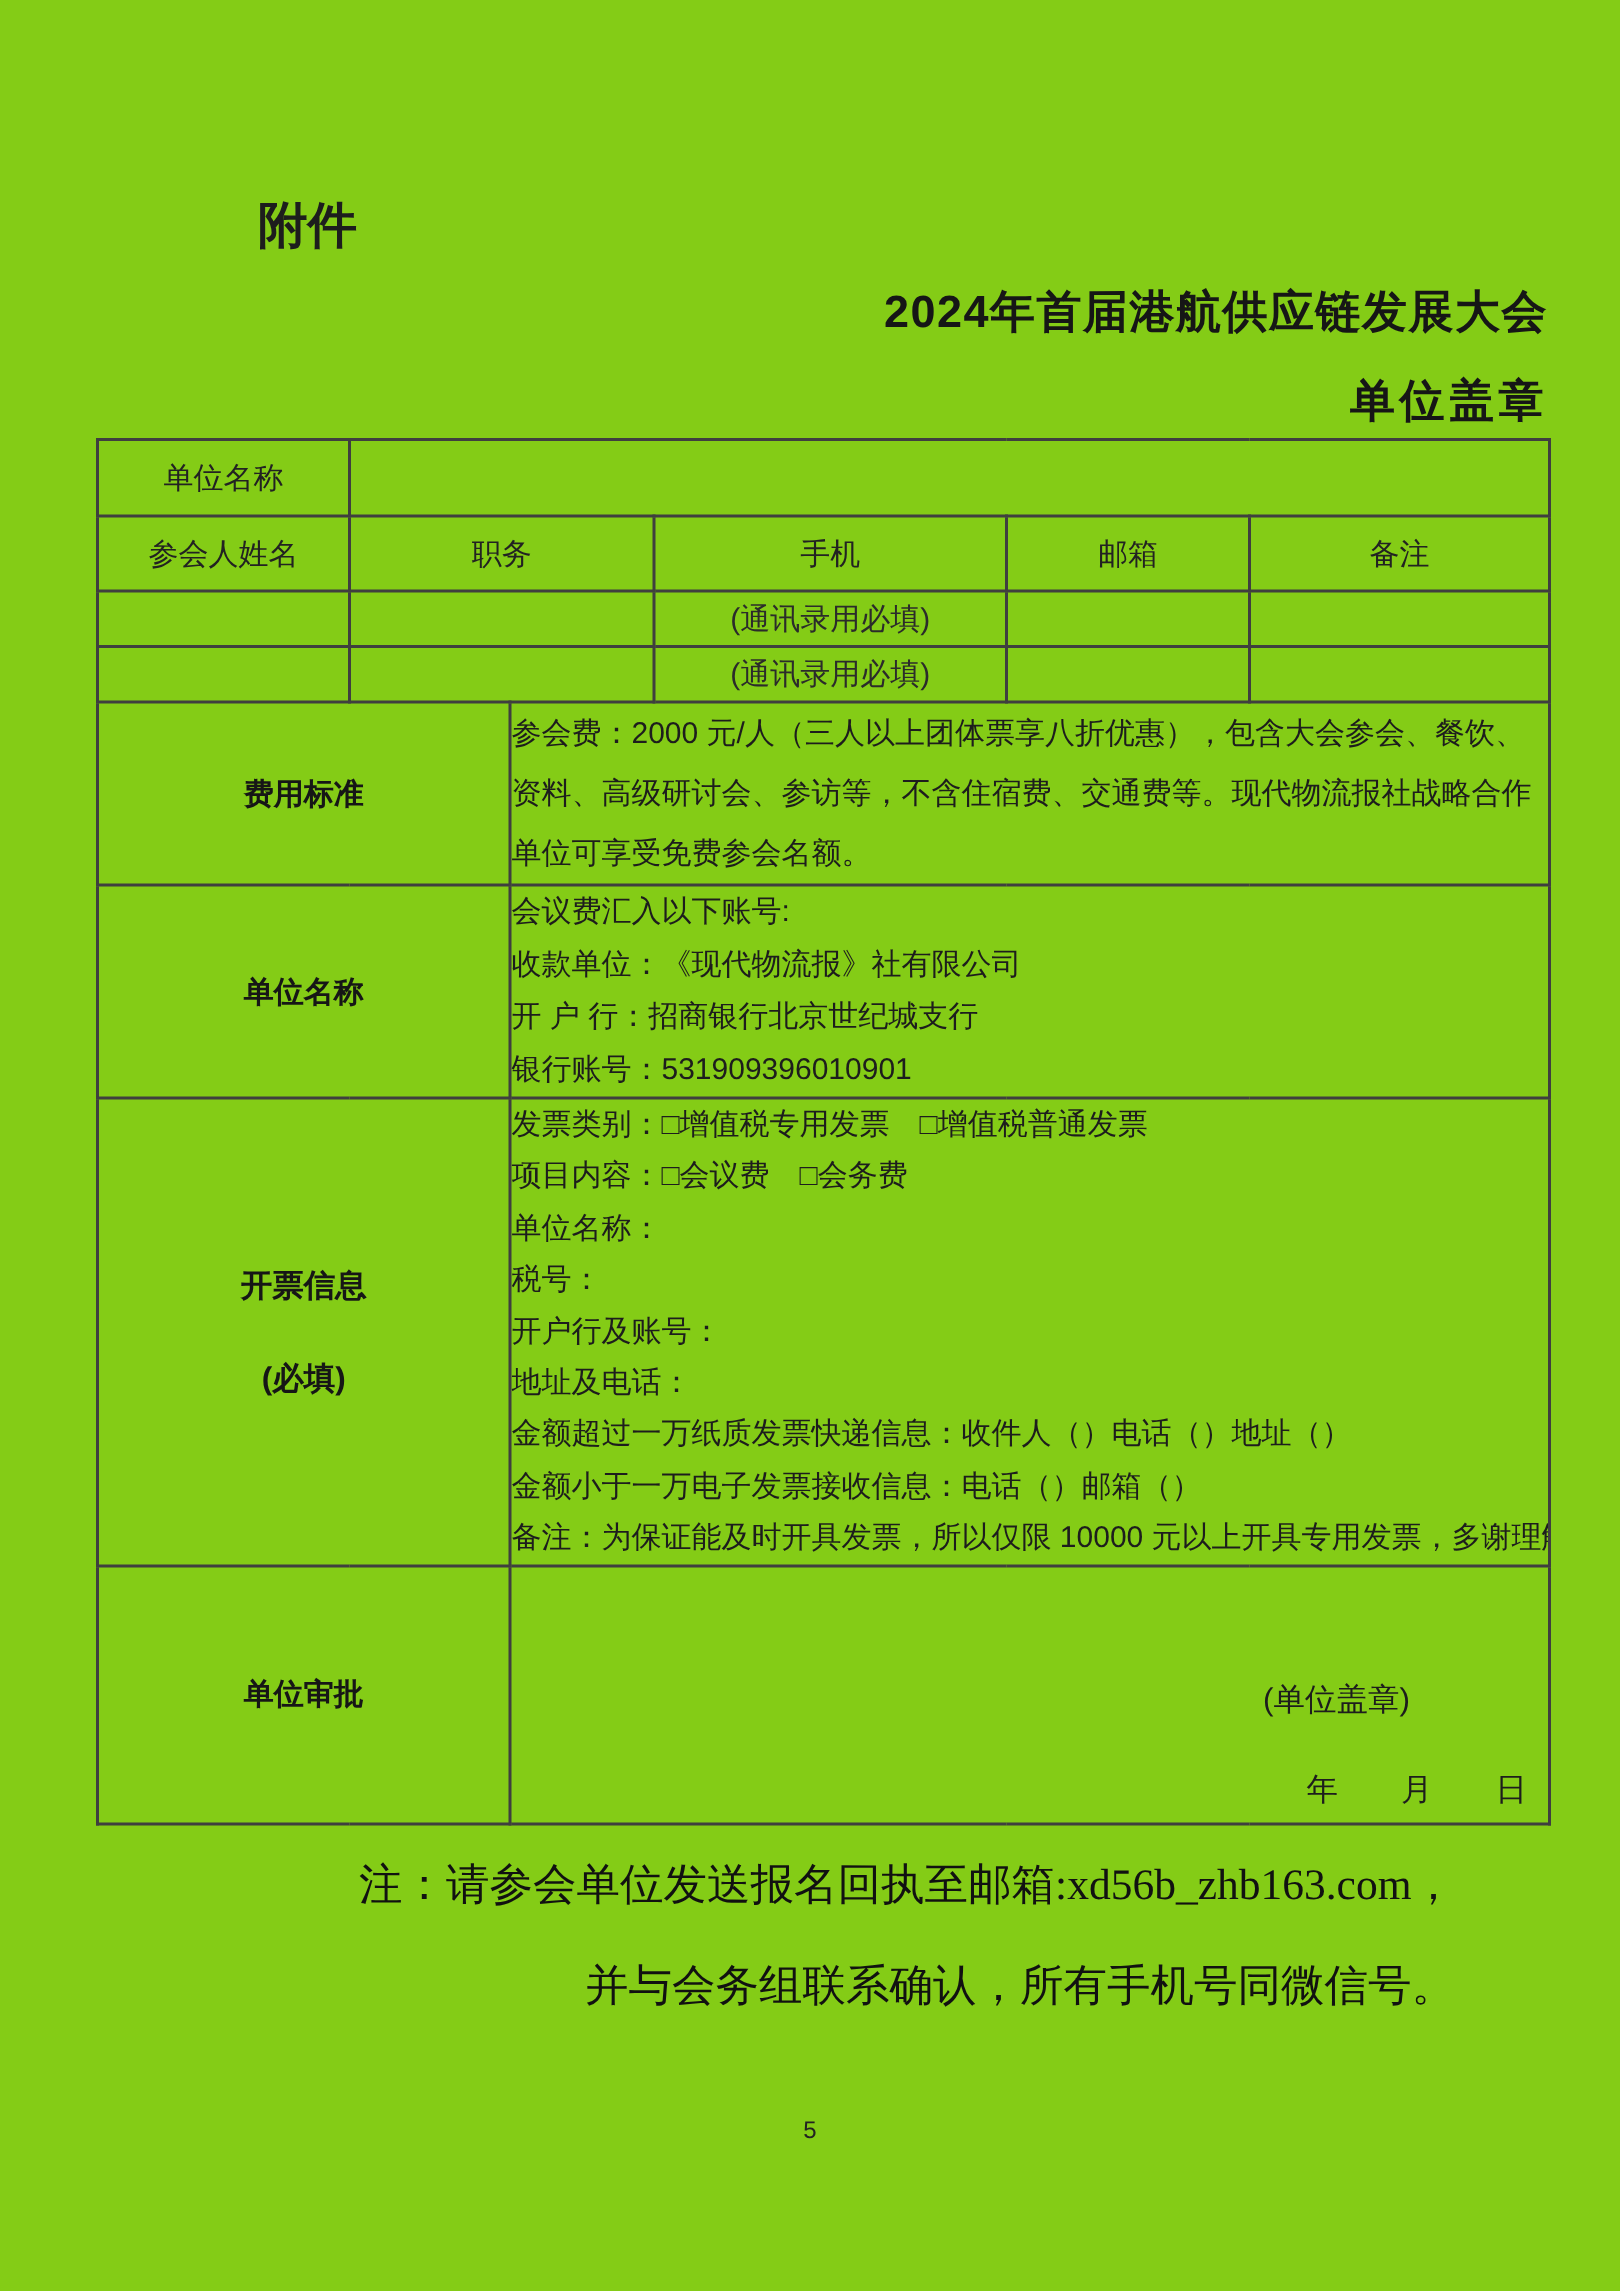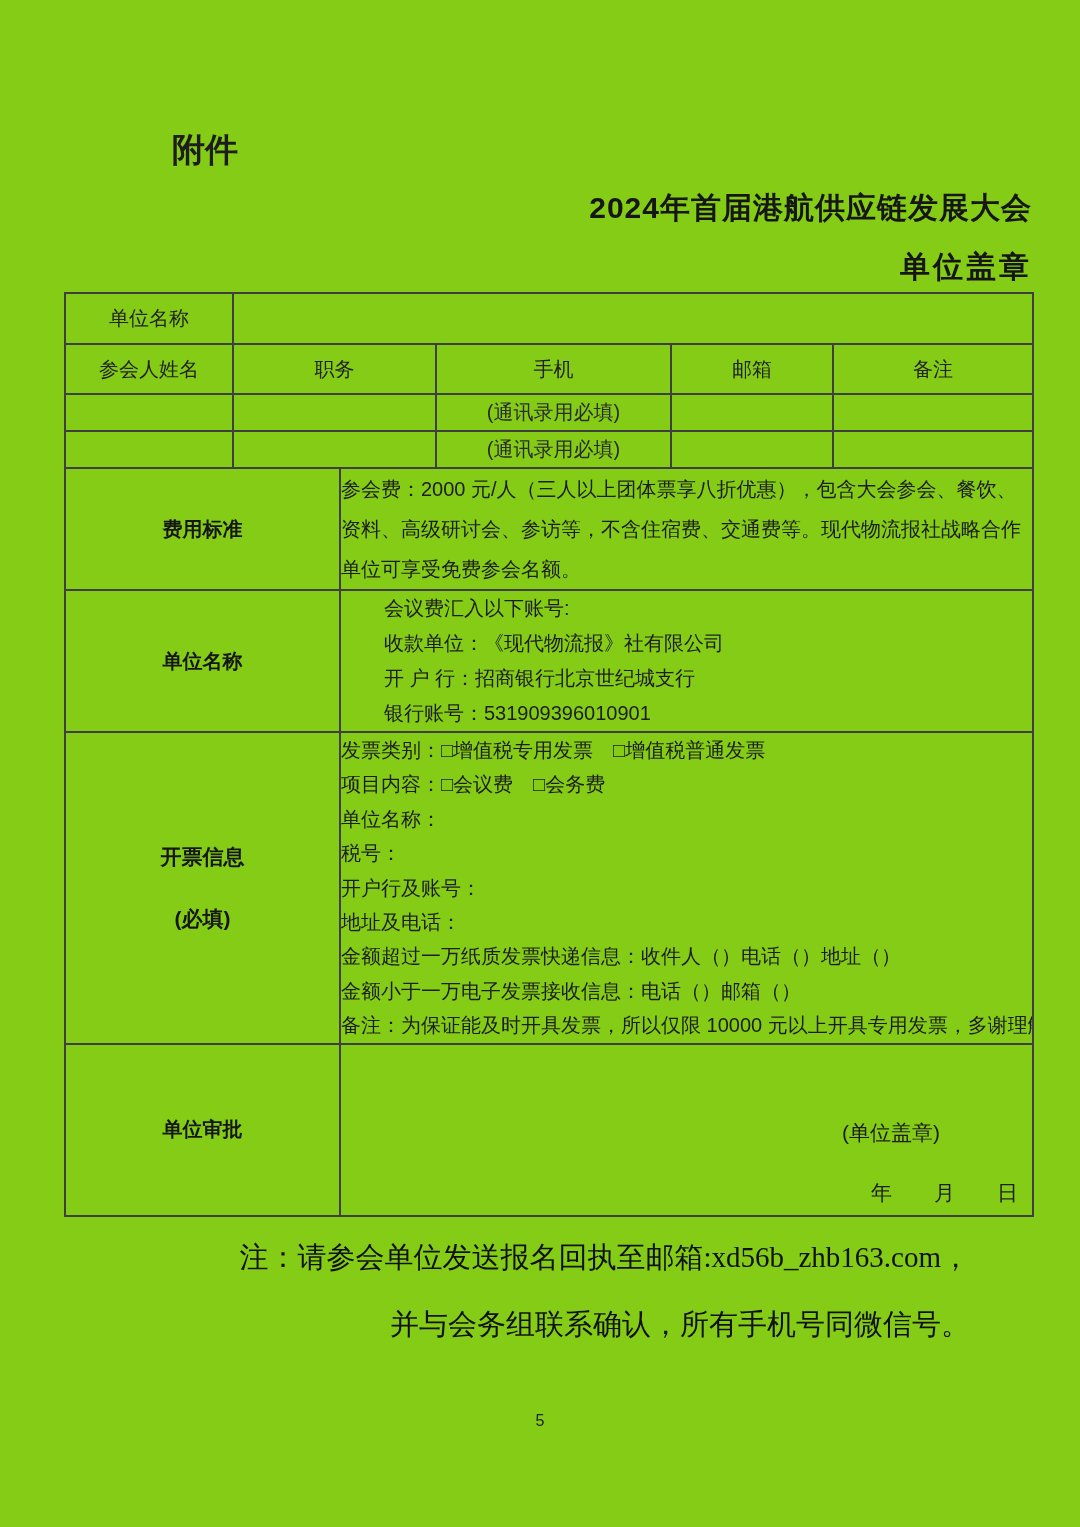--- a/index.html
+++ b/index.html
@@ -54,21 +54,21 @@
   tr.r5 { height: 122px; }
   tr.r6 { height: 140px; }
   tr.r7 { height: 311px; }
   tr.r8 { height: 172px; }
   .lbl  { text-align: center; font-size: 20px; color: #222; }
   .blbl { text-align: center; font-size: 21px; font-weight: 700; color: #161616; }
   .hint { text-align: center; font-size: 17px; color: #2b2b2b; }
 
   .content { padding: 6px 10px; }
   .fee-text     { line-height: 40px; }
-  .bank-line    { line-height: 35px; white-space: nowrap; padding-left: 43px; }
+  .bank-line    { line-height: 35px; white-space: nowrap; }
   .invoice-line { line-height: 34.4px; white-space: nowrap; }
 
   .label-stack {
     display: flex;
     flex-direction: column;
     gap: 34px;
   }
   .approval-cell { position: relative; }
   .stamp-hint { position: absolute; right: 92px; top: 74px;  font-size: 21px; }
   .date-hint  { position: absolute; right: 14px; bottom: 8px; font-size: 21px; }

